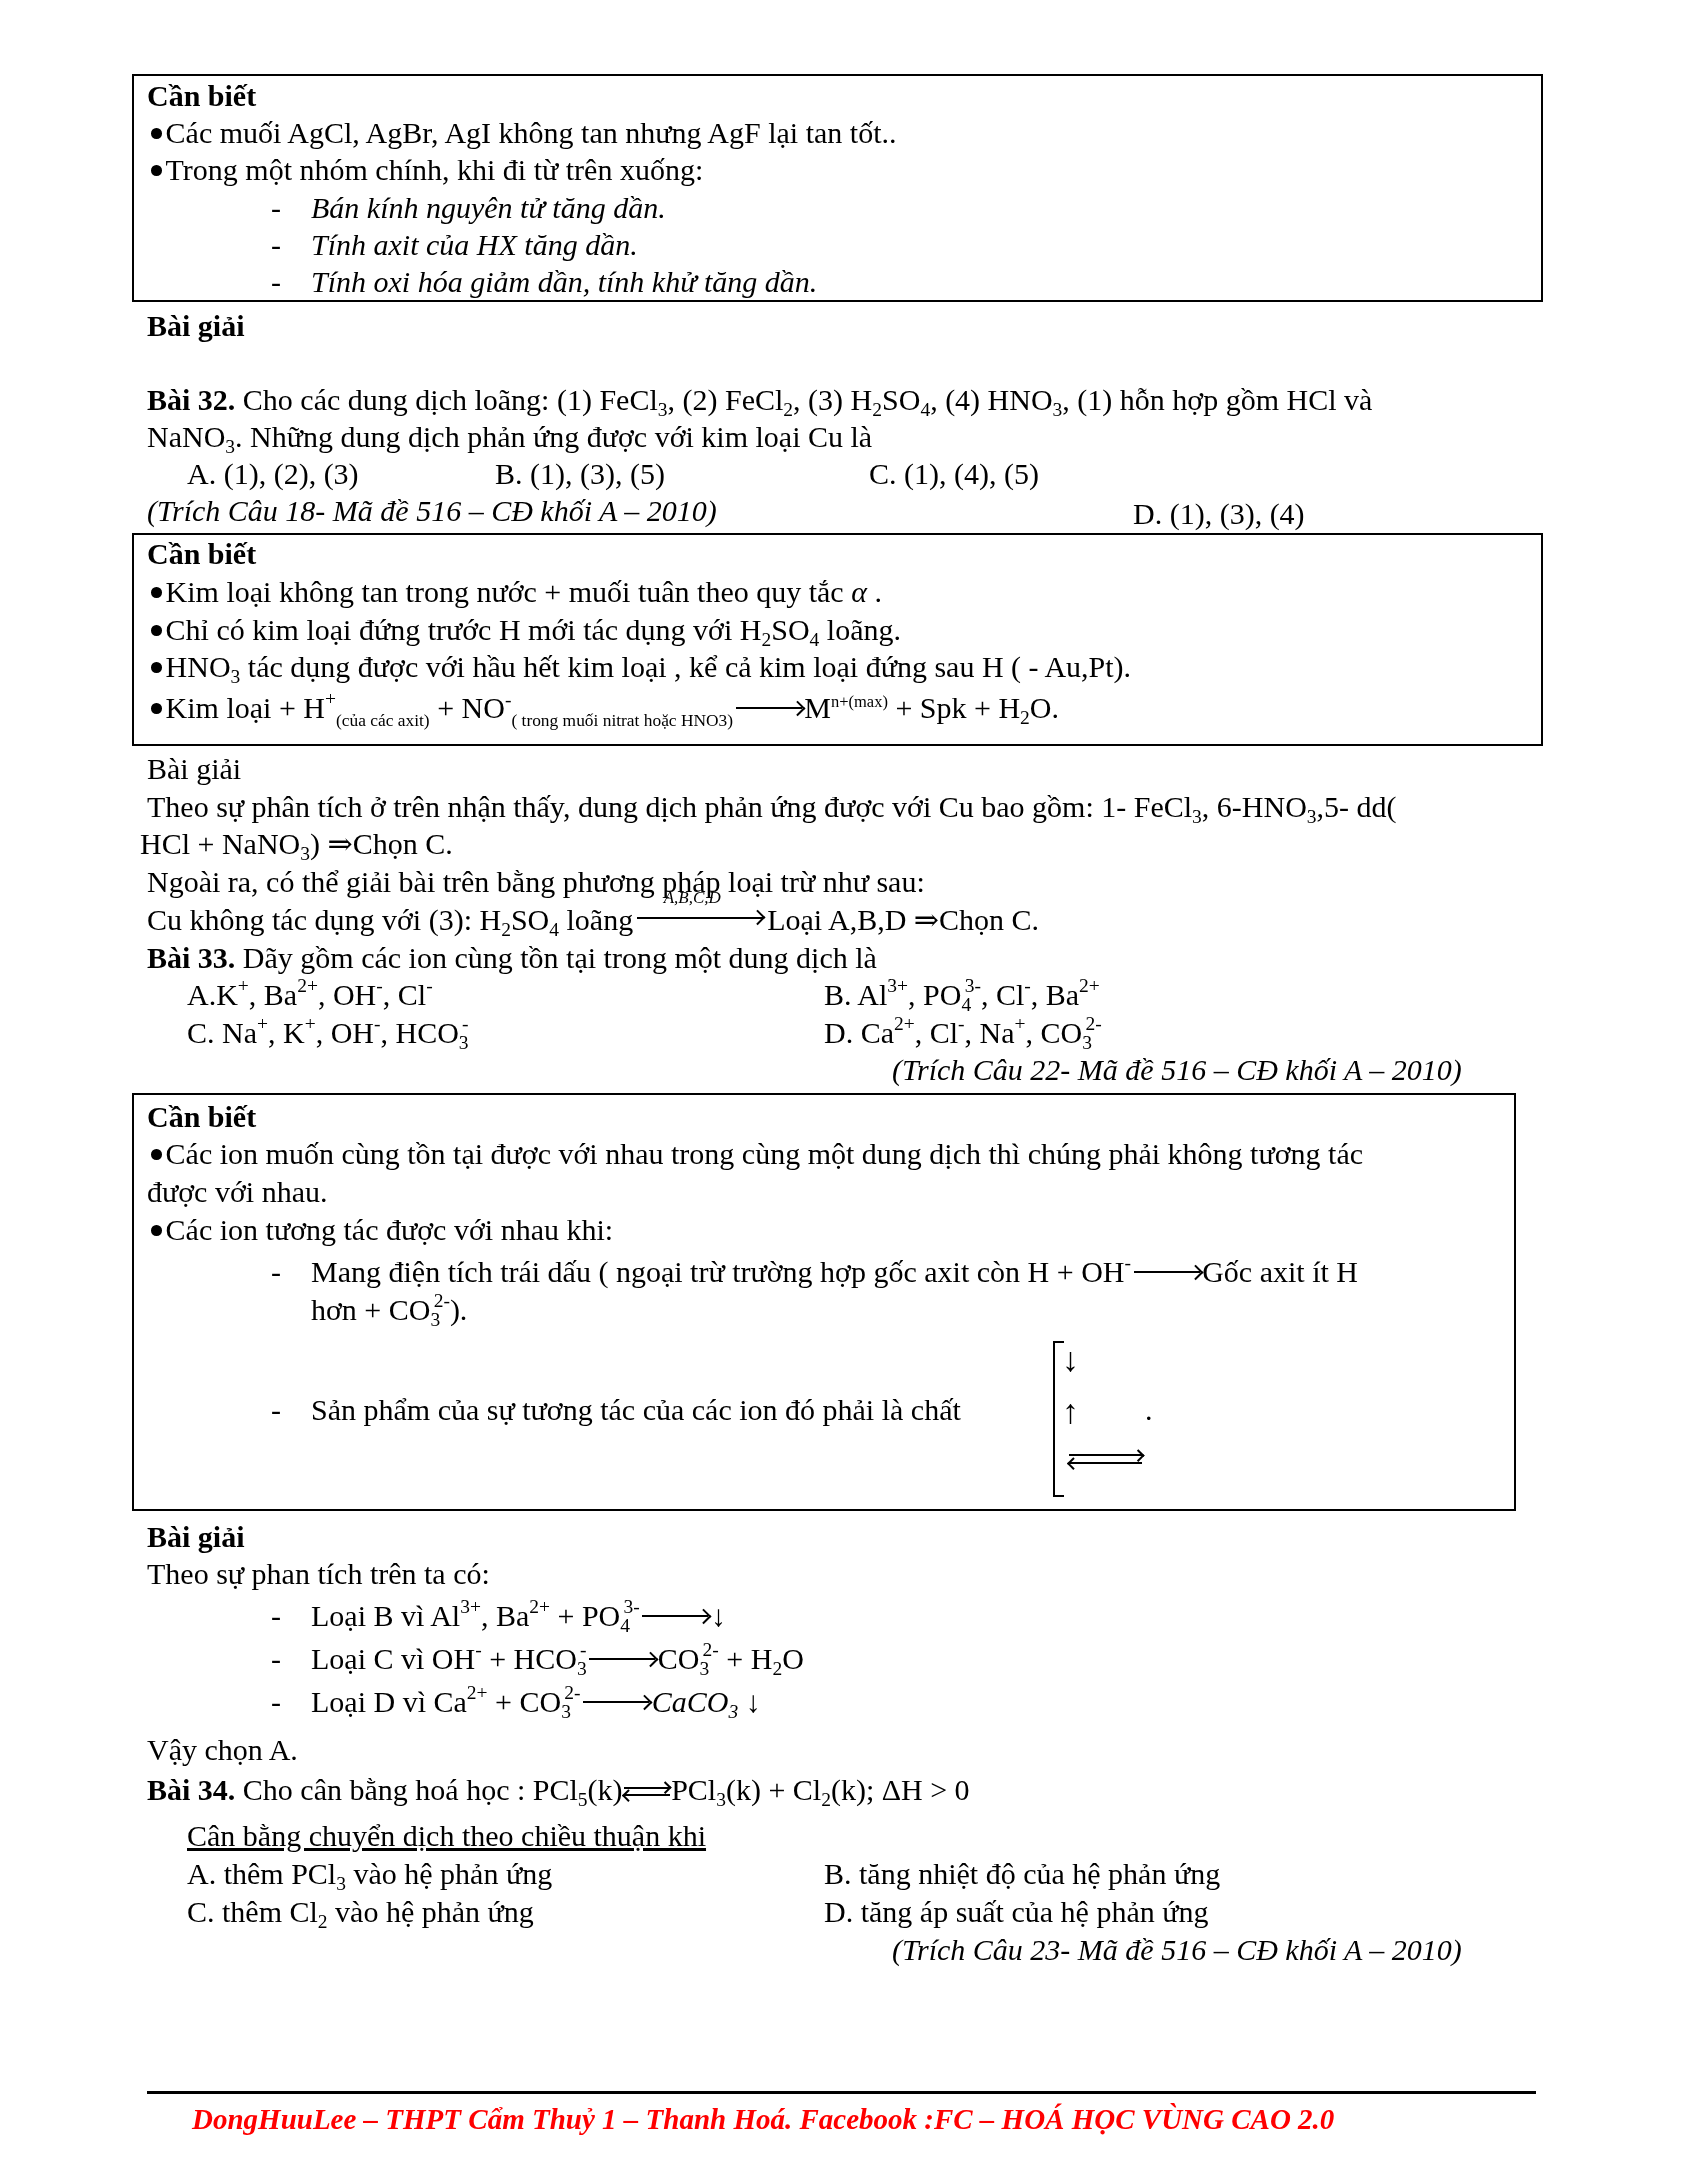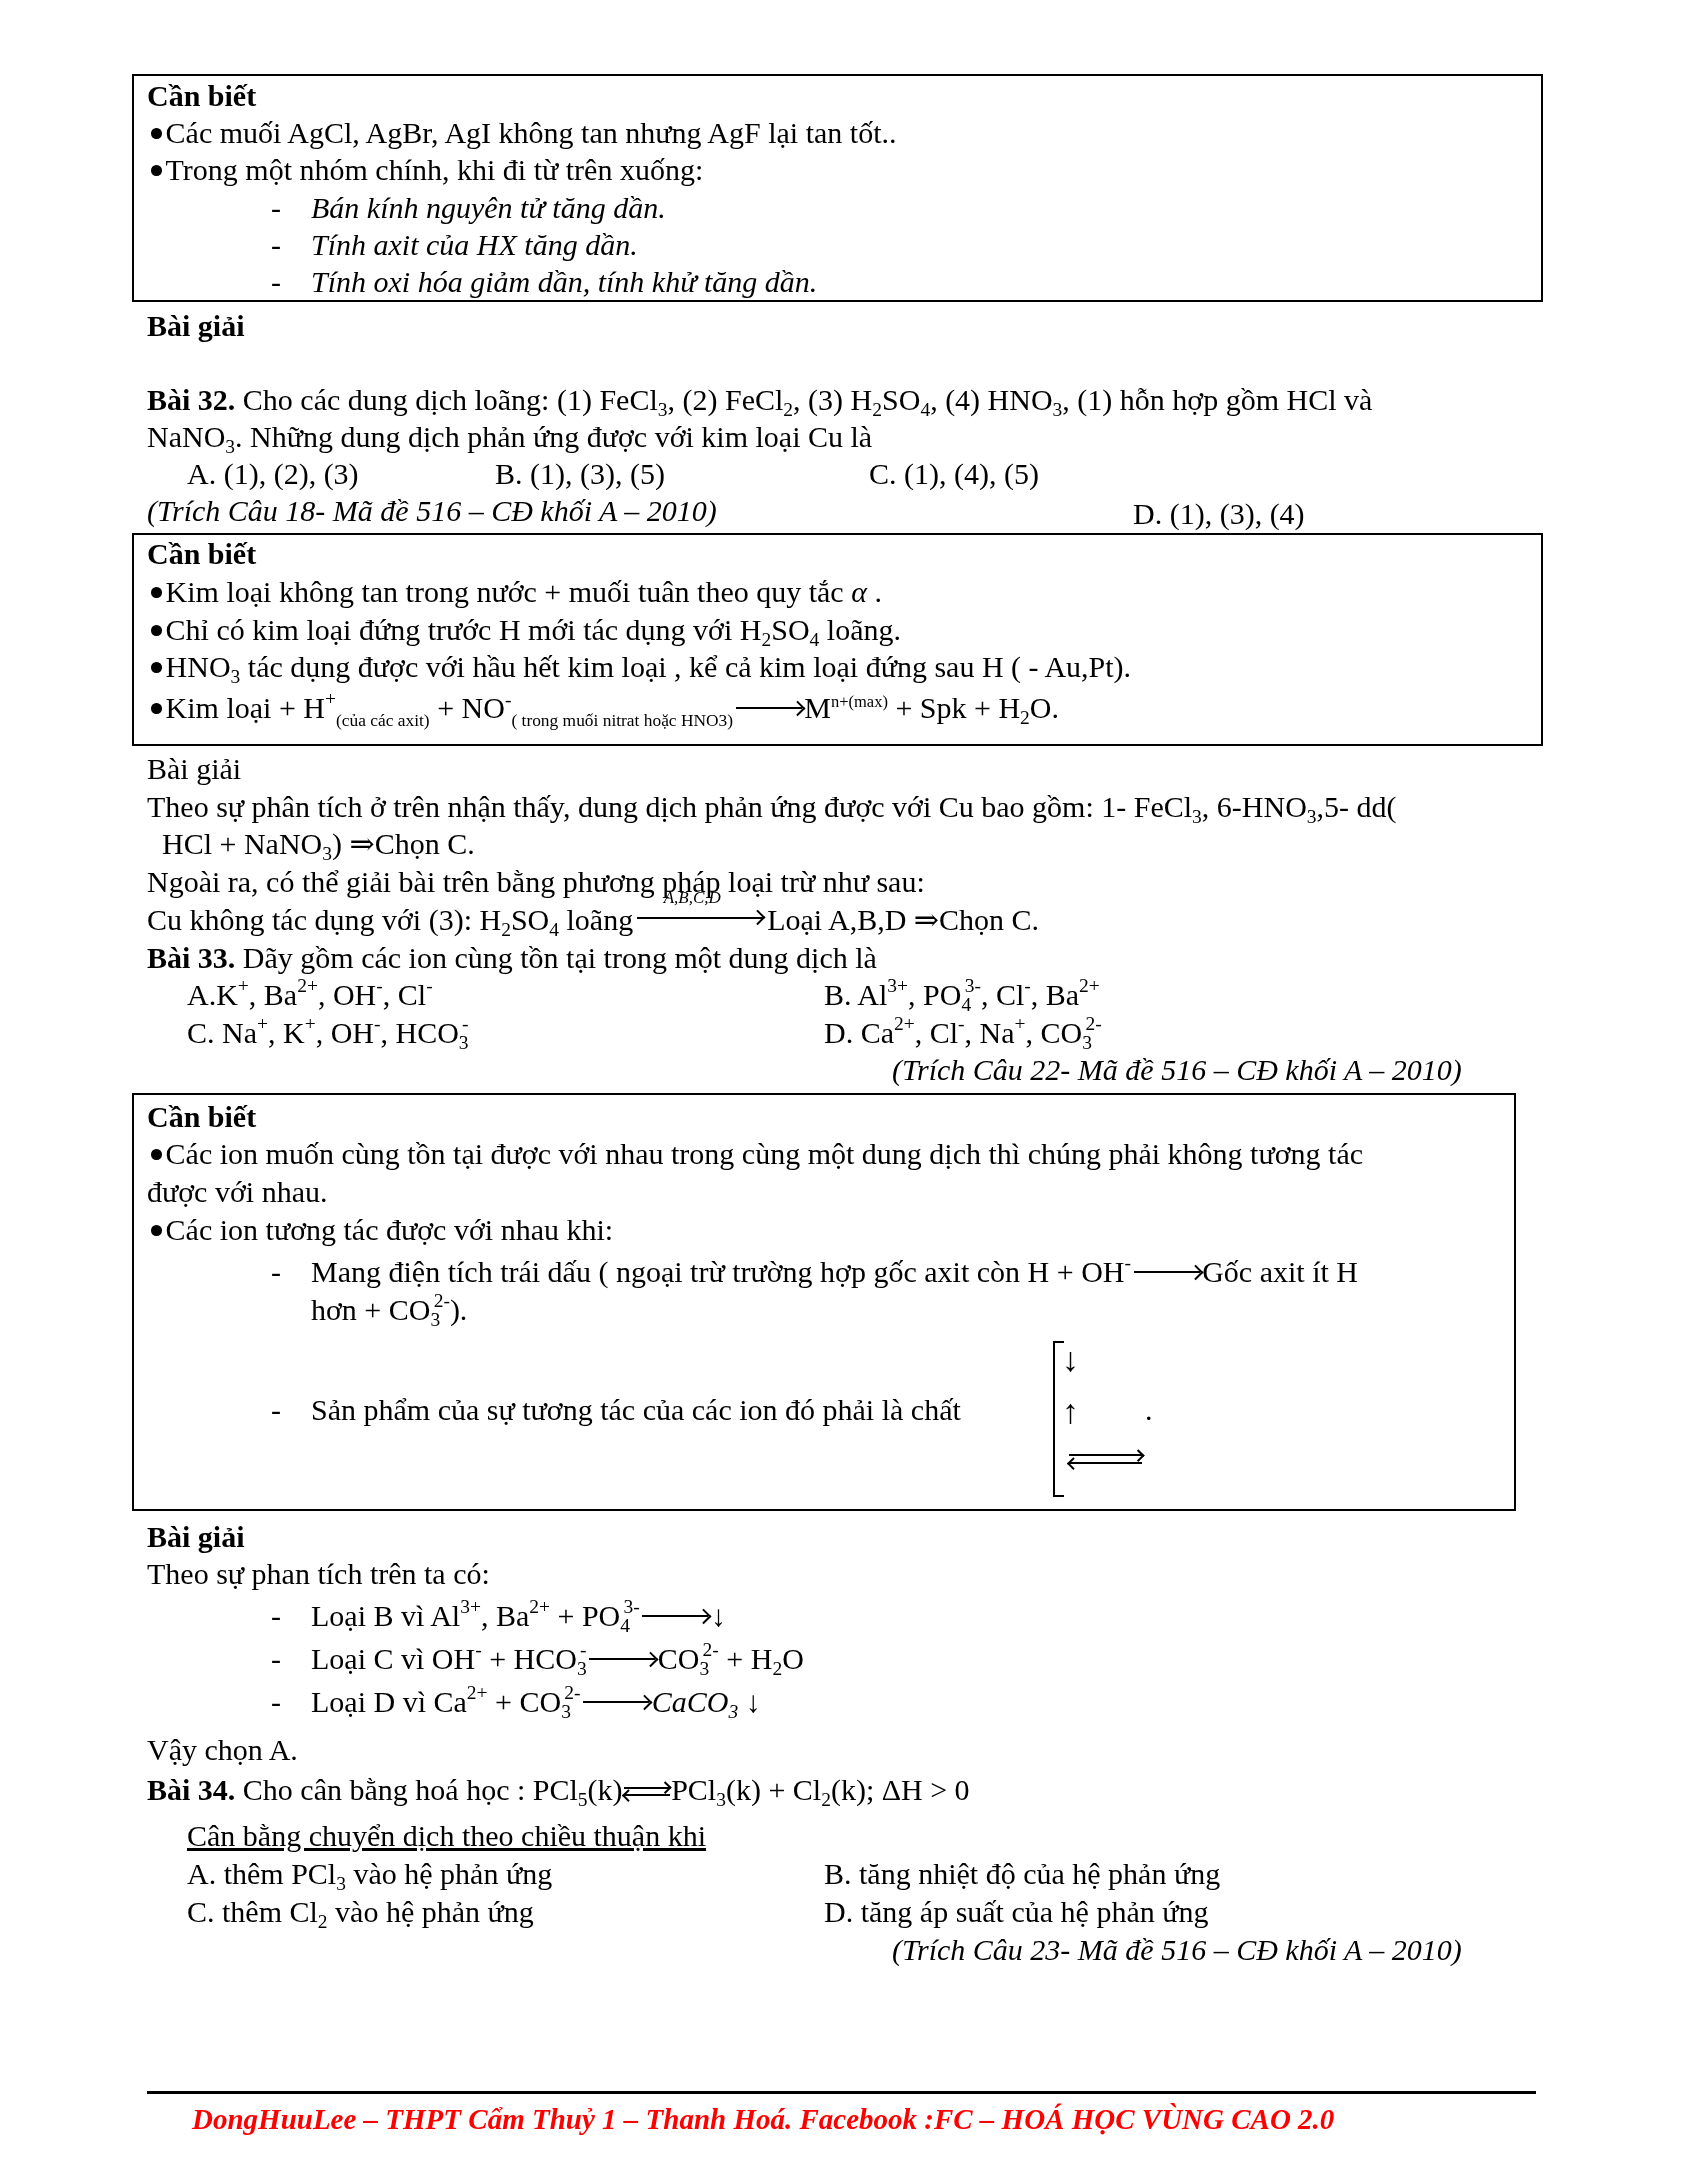--- a/index.html
+++ b/index.html
@@ -58,21 +58,21 @@
 
   <div class="box" style="left:132px; top:533px; width:1411px; height:213px;"></div>
   <div class="abs bold" style="left:147px; top:539px;">Cần biết</div>
   <div class="abs" style="left:151px; top:577px;"><span class="bullet"></span><span>Kim loại không tan trong nước + muối tuân theo quy tắc</span> <span class="ital">α</span><span> .</span></div>
   <div class="abs" style="left:151px; top:615px;"><span class="bullet"></span><span>Chỉ có kim loại đứng trước H mới tác dụng với H</span><sub>2</sub><span>SO</span><sub>4</sub><span> loãng.</span></div>
   <div class="abs" style="left:151px; top:652px;"><span class="bullet"></span><span>HNO</span><sub>3</sub><span> tác dụng được với hầu hết kim loại , kể cả kim loại đứng sau H ( - Au,Pt).</span></div>
   <div class="abs" style="left:151px; top:693px;"><span class="bullet"></span><span>Kim loại + H</span><sup>+</sup><span class="small-sub">(của các axit)</span><span> + NO</span><sub style="vertical-align:0.6em">-</sub><span class="small-sub">( trong muối nitrat  hoặc HNO3)</span><span class="long-arrow"></span><span>M</span><sup style="font-size:0.55em">n+(max)</sup><span> + Spk  + H</span><sub>2</sub><span>O.</span></div>
 
   <div class="abs" style="left:147px; top:754px;">Bài giải</div>
   <div class="abs" style="left:147px; top:792px;"><span>Theo sự phân tích ở trên nhận thấy, dung dịch phản ứng được với Cu bao gồm: 1- FeCl</span><sub>3</sub><span>, 6-HNO</span><sub>3</sub><span>,5- dd(</span></div>
-  <div class="abs" style="left:162px; top:829px;"><span>HCl + NaNO</span><sub>3</sub><span>)</span> <span>⇒</span><span>Chọn C.</span></div>
+  <div class="abs" style="left:140px; top:829px;"><span>HCl + NaNO</span><sub>3</sub><span>)</span> <span>⇒</span><span>Chọn C.</span></div>
   <div class="abs" style="left:147px; top:867px;">Ngoài ra, có thể giải bài trên bằng phương pháp loại trừ như sau:</div>
   <div class="abs" style="left:147px; top:905px;"><span>Cu không tác dụng với (3): H</span><sub>2</sub><span>SO</span><sub>4</sub><span> loãng</span><span class="label-arrow">&nbsp;<span class="line"></span><span class="lbl">A,B,C,D</span></span><span>Loại A,B,D</span> <span>⇒</span><span>Chọn C.</span></div>
 
   <div class="abs" style="left:147px; top:943px;"><b>Bài 33.</b><span> Dãy gồm các ion cùng tồn tại trong một dung dịch là</span></div>
   <div class="abs" style="left:187px; top:980px;"><span>A.K</span><sup>+</sup>, Ba<sup>2+</sup>, OH<sup>-</sup>, Cl<sup>-</sup></div>
   <div class="abs" style="left:824px; top:980px;"><span>B. Al</span><sup>3+</sup>, PO<sub>4</sub><sup style="margin-left:-6.6px">3-</sup>, Cl<sup>-</sup>, Ba<sup>2+</sup></div>
   <div class="abs" style="left:187px; top:1018px;"><span>C. Na</span><sup>+</sup>, K<sup>+</sup>, OH<sup>-</sup>, HCO<sub>3</sub><sup style="margin-left:-6.6px">-</sup></div>
   <div class="abs" style="left:824px; top:1018px;"><span>D. Ca</span><sup>2+</sup>, Cl<sup>-</sup>, Na<sup>+</sup>, CO<sub>3</sub><sup style="margin-left:-6.6px">2-</sup></div>
   <div class="abs ital" style="left:892px; top:1055px;">(Trích Câu 22- Mã đề 516 – CĐ khối A – 2010)</div>
 

